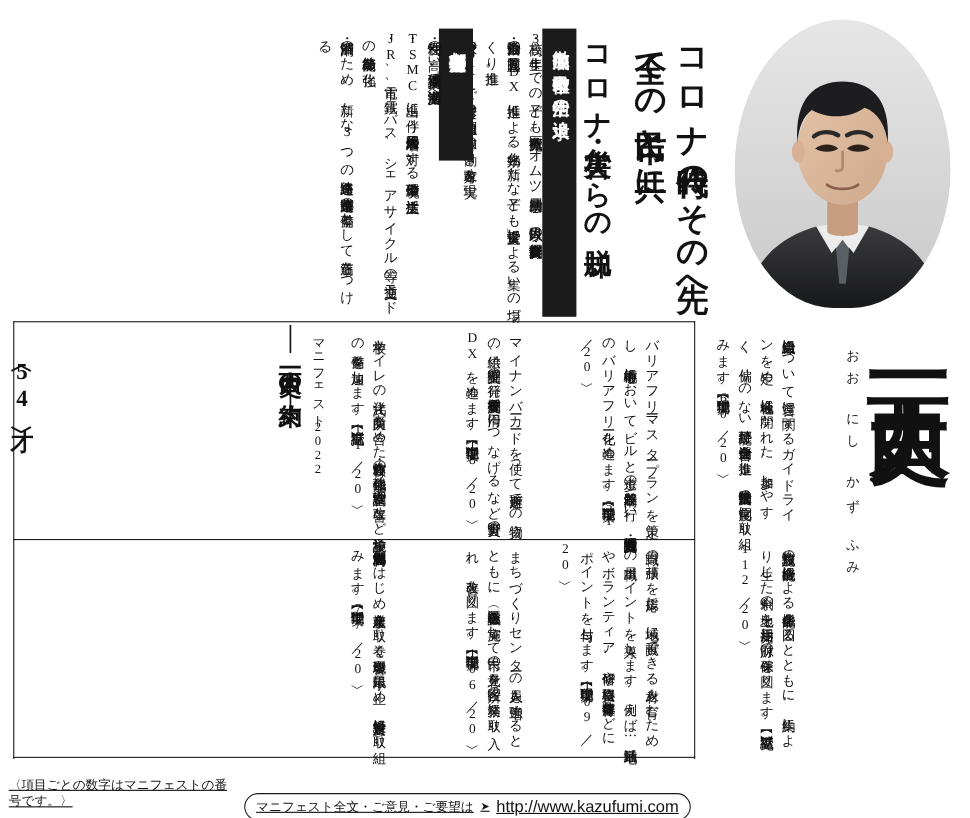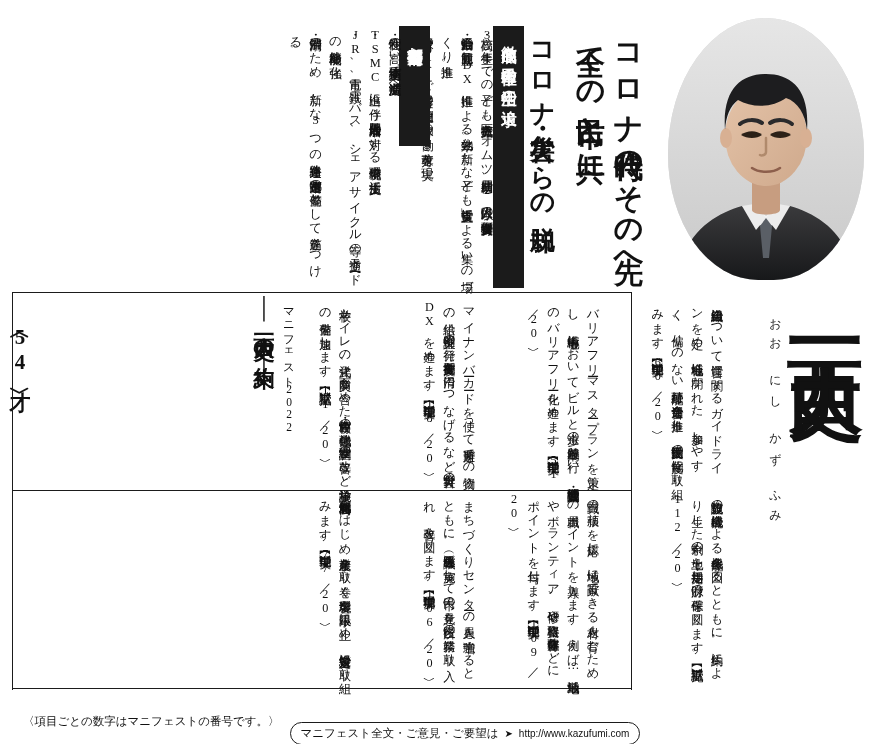--- a/index.html
+++ b/index.html
@@ -201,41 +201,42 @@
     line-height: 1.62;
     letter-spacing: 0.005em;
     text-align: left;
   }
   .row-top { top: 300px; height: 182px; }
   .row-bot { top: 492px; height: 190px; }
 
   
   .footer {
     position: absolute;
-    left: 23px;
+    left: 8px;
     bottom: 10px;
     width: 620px;
     height: 26px;
     display: flex;
     align-items: center;
     gap: 10px;
     font-size: 11.5px;
+    text-decoration: underline;
   }
   .foot-url {
     border: 1px solid #1b1b1b;
     border-radius: 13px;
     padding: 3px 10px;
     display: flex;
     align-items: center;
     gap: 6px;
     white-space: nowrap;
     margin-top: 24px;
   }
   .arrow { font-size: 10px; }
-  .url { font-family: "Liberation Sans", sans-serif; font-size: 10px; }
+  .url { font-family: "Liberation Sans", sans-serif; font-size: 15px; }
 </style>
 </head>
 <body>
 
 <div class="page">
 
   <div class="portrait-wrap">
     <svg class="portrait-svg" viewBox="0 0 196 262" preserveAspectRatio="xMidYMid slice">
       <defs>
         <linearGradient id="bg" x1="0" y1="0" x2="0" y2="1">

